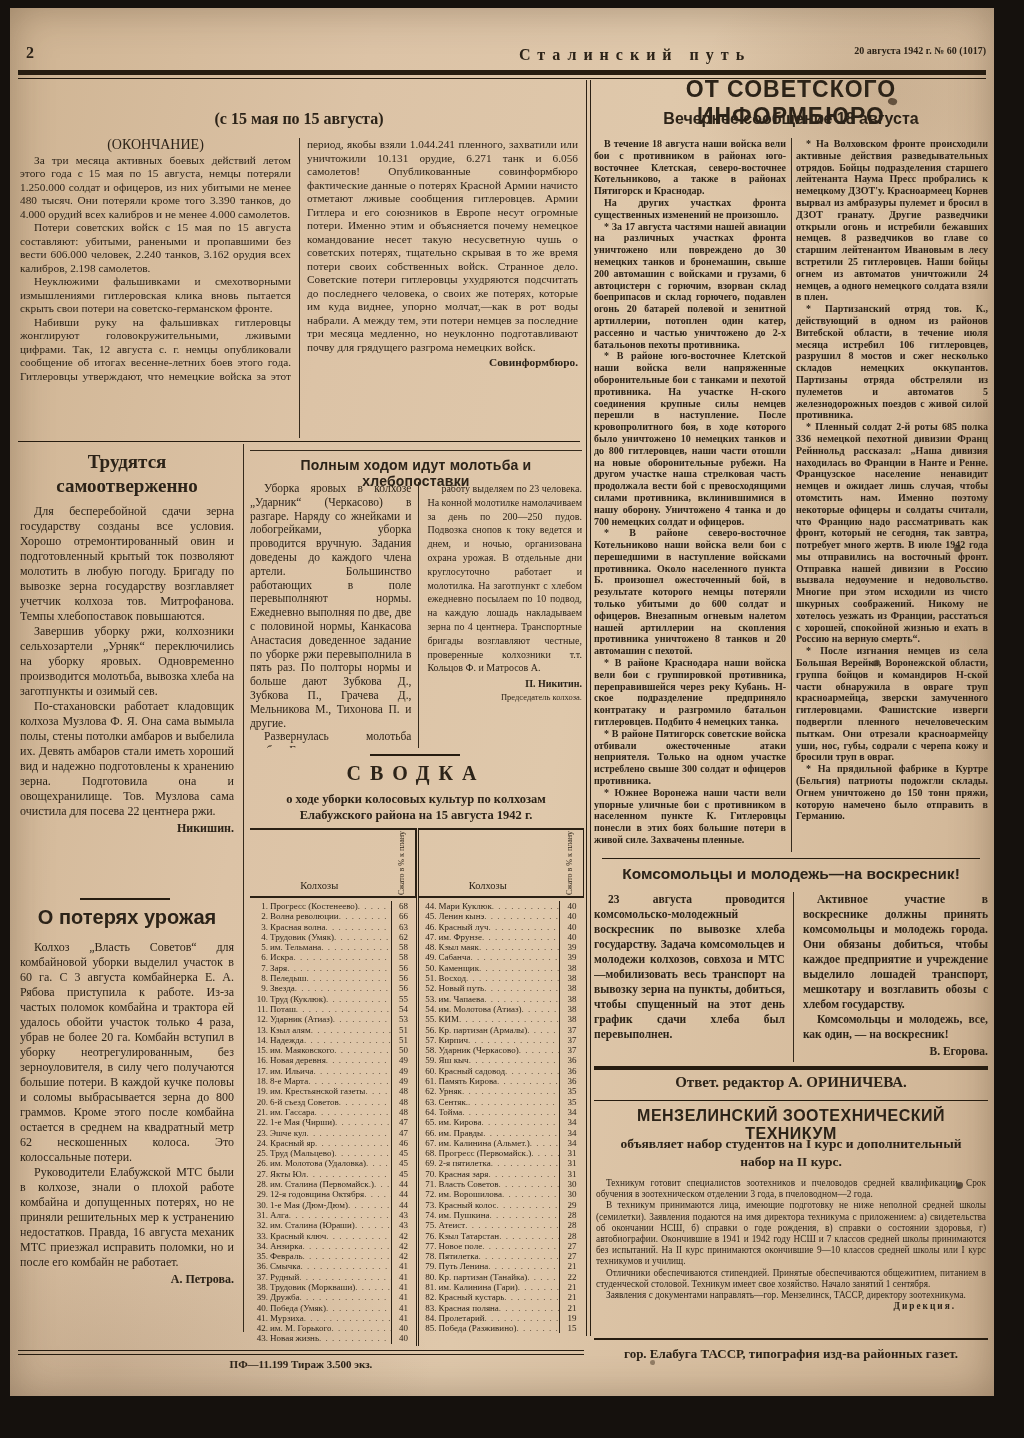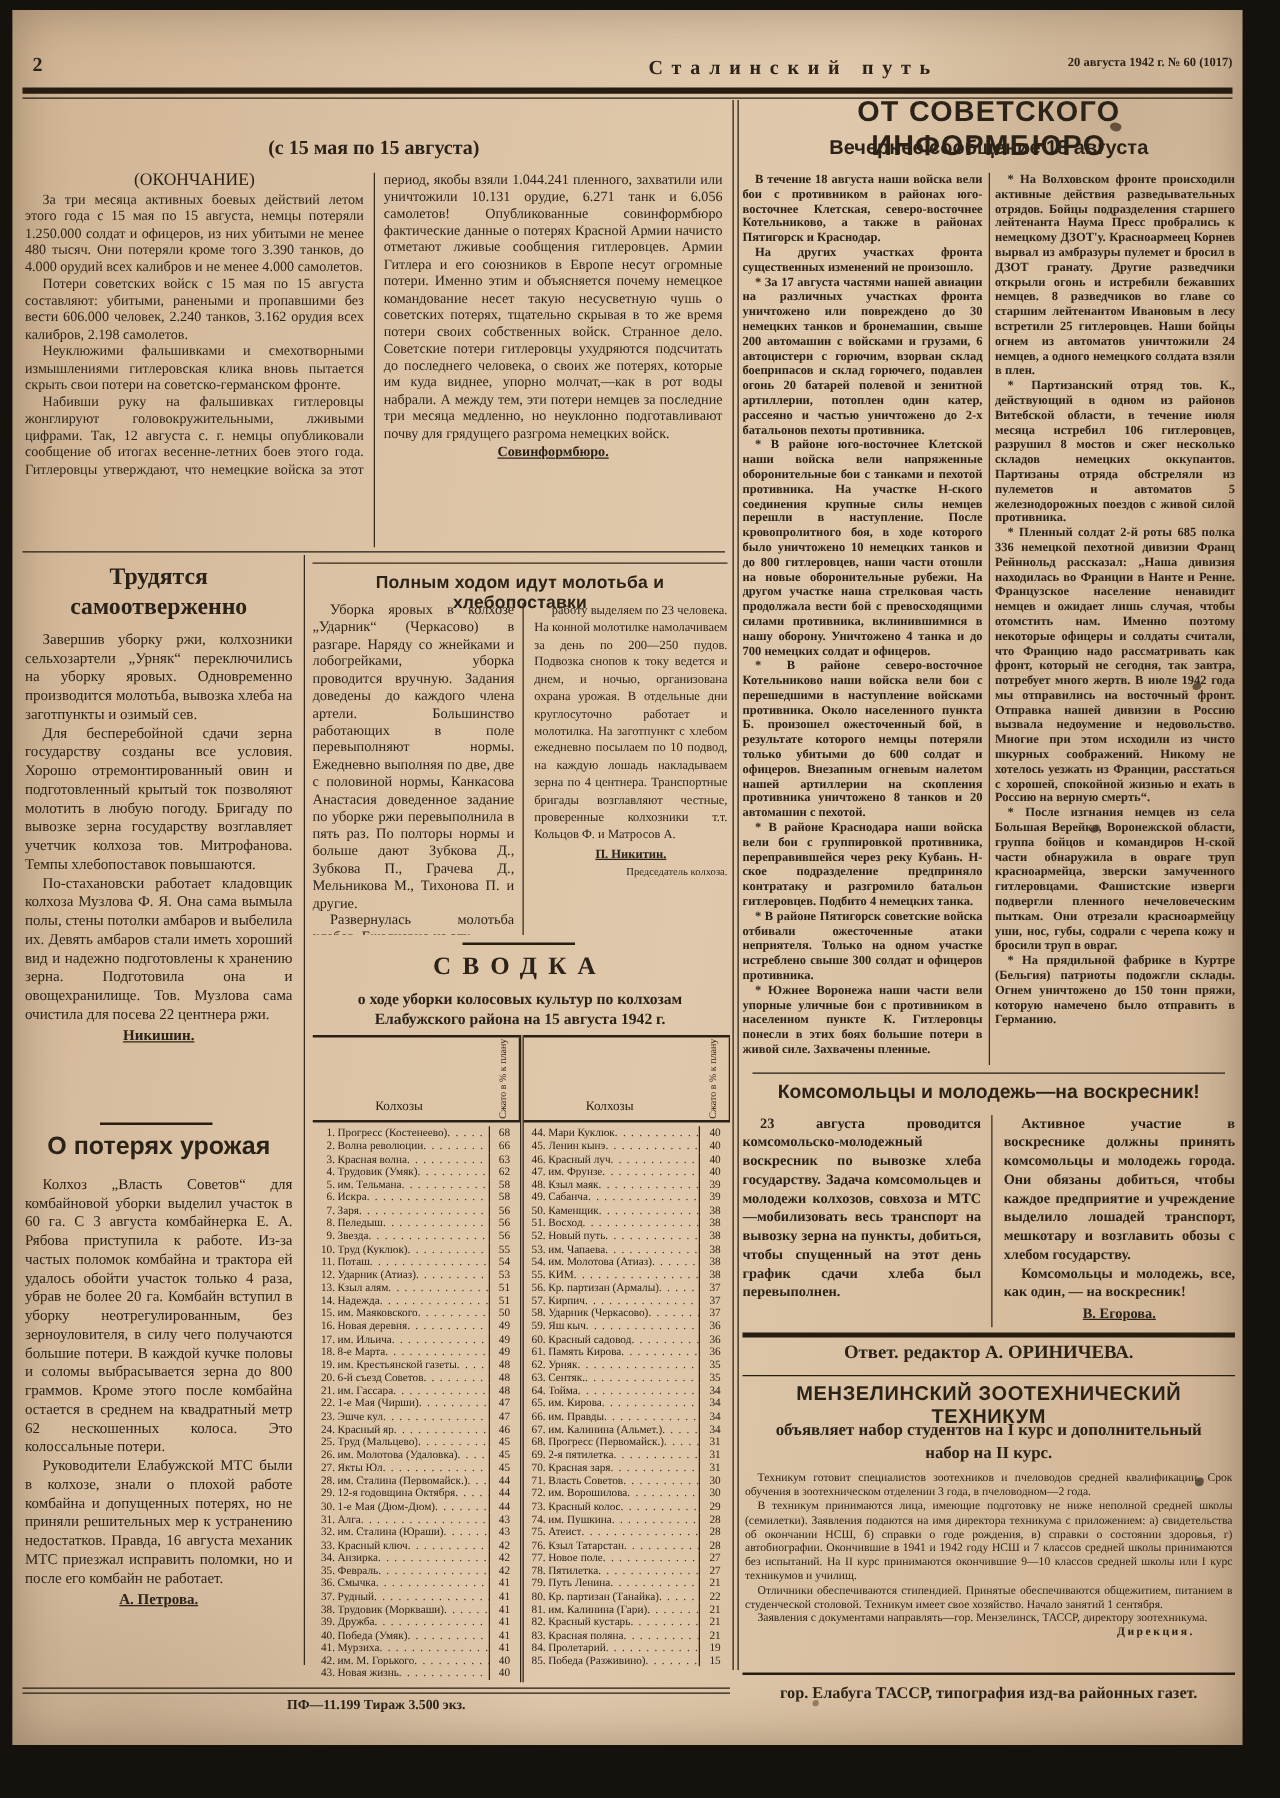--- a/index.html
+++ b/index.html
@@ -18,21 +18,21 @@
       linear-gradient(100deg,#cfb493,#dcc3a6 30%,#dfc8ab 55%,#d5bb9c 85%,#cbb091);
     box-shadow: inset 0 0 42px rgba(60,40,20,.35);
   }
   .abs{position:absolute;}
   .hr{background:#261c10;}
   .sans{font-family:"Liberation Sans", sans-serif;}
   .ctr{text-align:center;}
   .just{text-align:justify;}
   .b{font-weight:bold;}
   .para{margin:0;text-indent:14px;}
-  .sig-r{text-align:center;font-weight:bold;margin-top:2px;text-decoration:underline;}
+  .sig-r{text-align:right;font-weight:bold;margin-top:2px;}
   .role-r{text-align:right;font-size:.85em;}
   
   #mh-num{left:16px;top:36px;font-size:16px;font-weight:bold;}
   #mh-title{left:455px;top:38px;width:340px;text-align:center;font-size:16px;font-weight:bold;letter-spacing:7px;}
   #mh-date{right:8px;top:37px;font-size:10px;font-weight:bold;text-align:right;}
   #mh-rule1{left:8px;top:62px;width:968px;height:5px;}
   #mh-rule2{left:8px;top:70px;width:968px;height:1px;}
   
   #vdiv-main{left:576px;top:72px;height:1256px;width:3px;border-left:1px solid #2a2014;border-right:1px solid #2a2014;}
   
@@ -130,22 +130,22 @@
       </div>
     <div class="sig-r">Совинформбюро.</div>
   </div>
   <div class="abs hr" id="rule-under-a1"></div>
 
   <div class="abs" id="vdiv-left"></div>
   <div class="abs ctr" id="trud-title">Трудятся самоотверженно</div>
   <div class="abs just" id="trud-body">
     <div>
 
-    <p class="para">Завершив уборку ржи, колхозники сельхозартели „Урняк“ переключились на уборку яровых. Одновременно производится молотьба, вывозка хлеба на заготпункты и озимый сев.</p>
-        <p class="para">Для бесперебойной сдачи зерна государству созданы все условия. Хорошо отремонтированный овин и подготовленный крытый ток позволяют молотить в любую погоду. Бригаду по вывозке зерна государству возглавляет учетчик колхоза тов. Митрофанова. Темпы хлебопоставок повышаются.</p>
+    <p class="para">Для бесперебойной сдачи зерна государству созданы все условия. Хорошо отремонтированный овин и подготовленный крытый ток позволяют молотить в любую погоду. Бригаду по вывозке зерна государству возглавляет учетчик колхоза тов. Митрофанова. Темпы хлебопоставок повышаются.</p>
+        <p class="para">Завершив уборку ржи, колхозники сельхозартели „Урняк“ переключились на уборку яровых. Одновременно производится молотьба, вывозка хлеба на заготпункты и озимый сев.</p>
         <p class="para">По-стахановски работает кладовщик колхоза Музлова Ф. Я. Она сама вымыла полы, стены потолки амбаров и выбелила их. Девять амбаров стали иметь хороший вид и надежно подготовлены к хранению зерна. Подготовила она и овощехранилище. Тов. Музлова сама очистила для посева 22 центнера ржи.</p>
       </div>
     <div class="sig-r">Никишин.</div>
   </div>
   <div class="abs hr" id="shortrule1"></div>
   <div class="abs ctr sans b" id="loss-title">О потерях урожая</div>
   <div class="abs just" id="loss-body">
     <div>
 
     <p class="para">Колхоз „Власть Советов“ для комбайновой уборки выделил участок в 60 га. С 3 августа комбайнерка Е. А. Рябова приступила к работе. Из-за частых поломок комбайна и трактора ей удалось обойти участок только 4 раза, убрав не более 20 га. Комбайн вступил в уборку неотрегулированным, без зерноуловителя, в силу чего получаются большие потери. В каждой кучке половы и соломы выбрасывается зерна до 800 граммов. Кроме этого после комбайна остается в среднем на квадратный метр 62 нескошенных колоса. Это колоссальные потери.</p>

